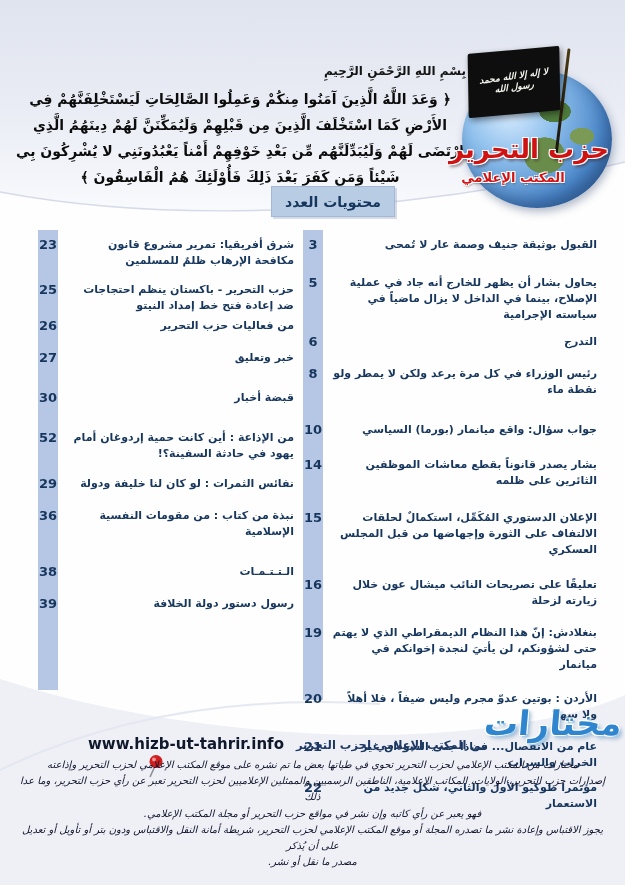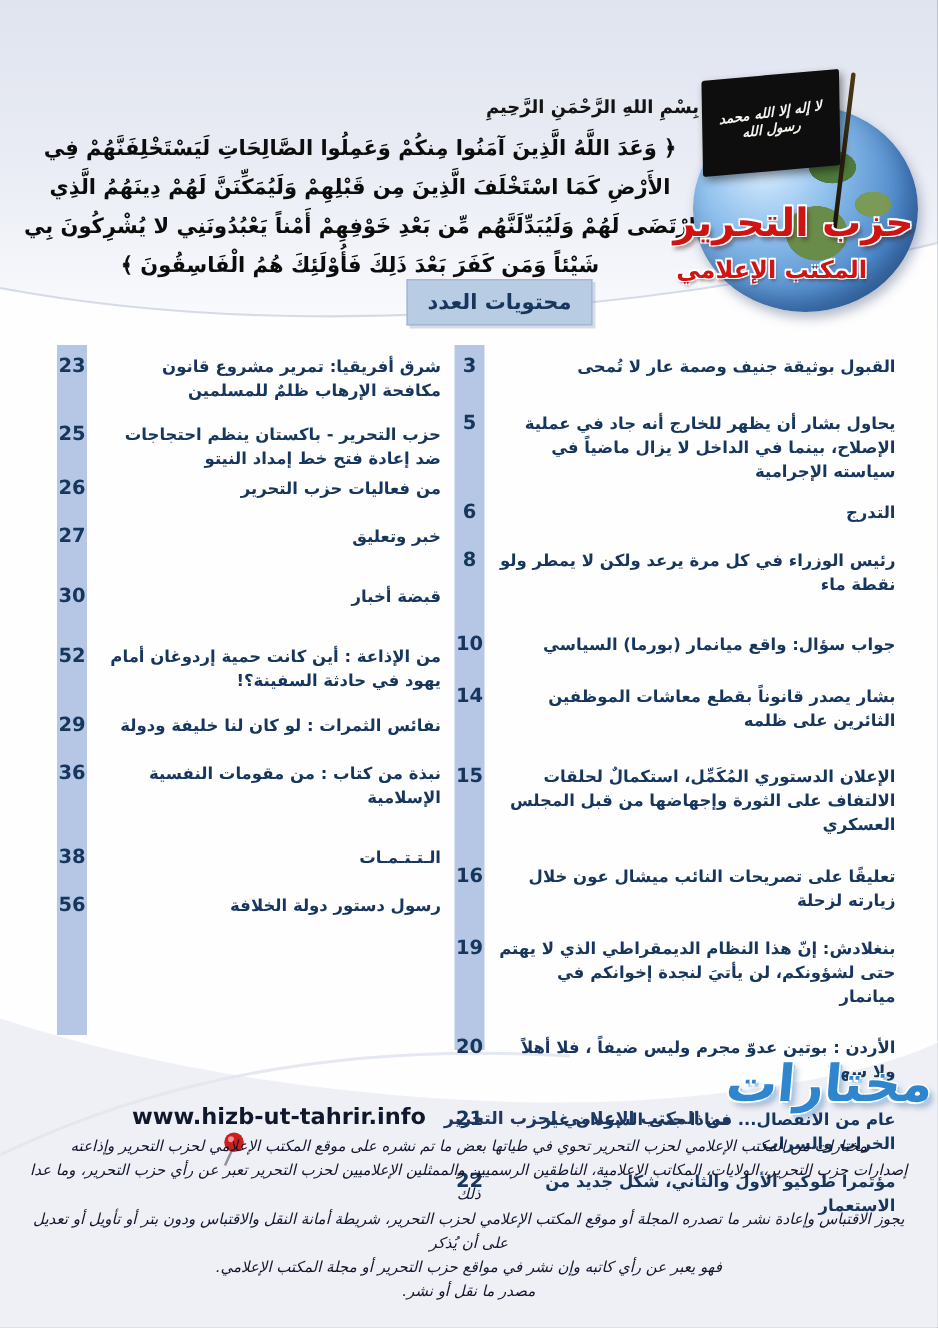--- a/index.html
+++ b/index.html
@@ -28,22 +28,22 @@
   .flag{position:absolute;left:20px;top:0;width:92px;height:64px;background:#0e0e0e;
     transform:rotate(-5deg) skewX(-4deg);border-radius:2px;display:flex;align-items:center;justify-content:center;
     box-shadow:2px 3px 6px rgba(0,0,0,.45);}
   .flag-text{color:#f5f5f0;font-size:9px;font-weight:bold;direction:rtl;text-align:center;
     line-height:1.25;transform:rotate(-3deg);font-style:italic;}
   .pole{position:absolute;left:113px;top:-2px;width:3px;height:108px;background:linear-gradient(#4d3a12,#17120a);
     transform:rotate(7deg);border-radius:2px;}
   .logo-title{position:absolute;left:0;top:84px;width:162px;text-align:center;direction:rtl;
     color:#cf1212;font-size:26px;font-weight:bold;letter-spacing:1px;
     text-shadow:-1px -1px 0 #fff,1px -1px 0 #fff,-1px 1px 0 #fff,1px 1px 0 #fff,2px 3px 3px rgba(60,20,20,.45);}
-  .logo-subtitle{position:absolute;left:0;top:120px;width:130px;direction:rtl;
-    color:#d01414;font-size:16px;font-weight:bold;
+  .logo-subtitle{position:absolute;left:0;top:120px;width:130px;text-align:center;direction:rtl;
+    color:#d01414;font-size:13px;font-weight:bold;
     text-shadow:-1px -1px 0 #fff,1px -1px 0 #fff,-1px 1px 0 #fff,1px 1px 0 #fff,1px 2px 2px rgba(60,20,20,.4);}
 
   
   .contents-title{top:186px;left:240px;width:122px;height:29px;background:#b8cce4;
     border:1px solid #a3b8d6;box-shadow:2px 2px 0 rgba(140,155,185,.35);
     display:flex;align-items:center;justify-content:center;direction:rtl;
     color:#17365d;font-size:14px;font-weight:bold;margin-left:31px;}
 
   
   .toc-col{top:230px;}
@@ -187,21 +187,21 @@
         </div>
       <div class="toc-item" style="margin-bottom:24px">
           <span class="num">36</span>
           <span class="ttl">نبذة من كتاب : من مقومات النفسية الإسلامية</span>
         </div>
       <div class="toc-item" style="margin-bottom:16px">
           <span class="num">38</span>
           <span class="ttl">الـتـتـمـات</span>
         </div>
       <div class="toc-item">
-          <span class="num">56</span>
+          <span class="num">39</span>
           <span class="ttl">رسول دستور دولة الخلافة</span>
         </div>
     </div>
   </div>
 
   <div class="layer brand">مختارات</div>
 
   <div class="layer byline">
     <span class="byline-text">من المكتب الإعلامي لحزب التحرير</span>
     <a class="website" href="#">www.hizb-ut-tahrir.info</a>
@@ -209,18 +209,18 @@
 
   <svg class="layer pin" viewBox="0 0 18 24">
     <line x1="9" y1="12" x2="4" y2="23" stroke="#8a8f9a" stroke-width="1.6"></line>
     <circle cx="10" cy="7.5" r="6.5" fill="#cf1e1e"></circle>
     <circle cx="8" cy="5.5" r="2" fill="#f3a7a7" opacity="0.85"></circle>
   </svg>
 
   <div class="layer disclaimer">
     <div>مختارات من المكتب الإعلامي لحزب التحرير تحوي في طياتها بعض ما تم نشره على موقع المكتب الإعلامي لحزب التحرير وإذاعته</div>
     <div>إصدارات حزب التحرير، الولايات، المكاتب الإعلامية، الناطقين الرسميين والممثلين الإعلاميين لحزب التحرير تعبر عن رأي حزب التحرير، وما عدا ذلك</div>
+    <div>فهو يعبر عن رأي كاتبه وإن نشر في مواقع حزب التحرير أو مجلة المكتب الإعلامي.</div>
     <div>يجوز الاقتباس وإعادة نشر ما تصدره المجلة أو موقع المكتب الإعلامي لحزب التحرير، شريطة أمانة النقل والاقتباس ودون بتر أو تأويل أو تعديل على أن يُذكر</div>
-    <div>فهو يعبر عن رأي كاتبه وإن نشر في مواقع حزب التحرير أو مجلة المكتب الإعلامي.</div>
     <div>مصدر ما نقل أو نشر.</div>
   </div>
 
 </div>
 
 </body></html>

